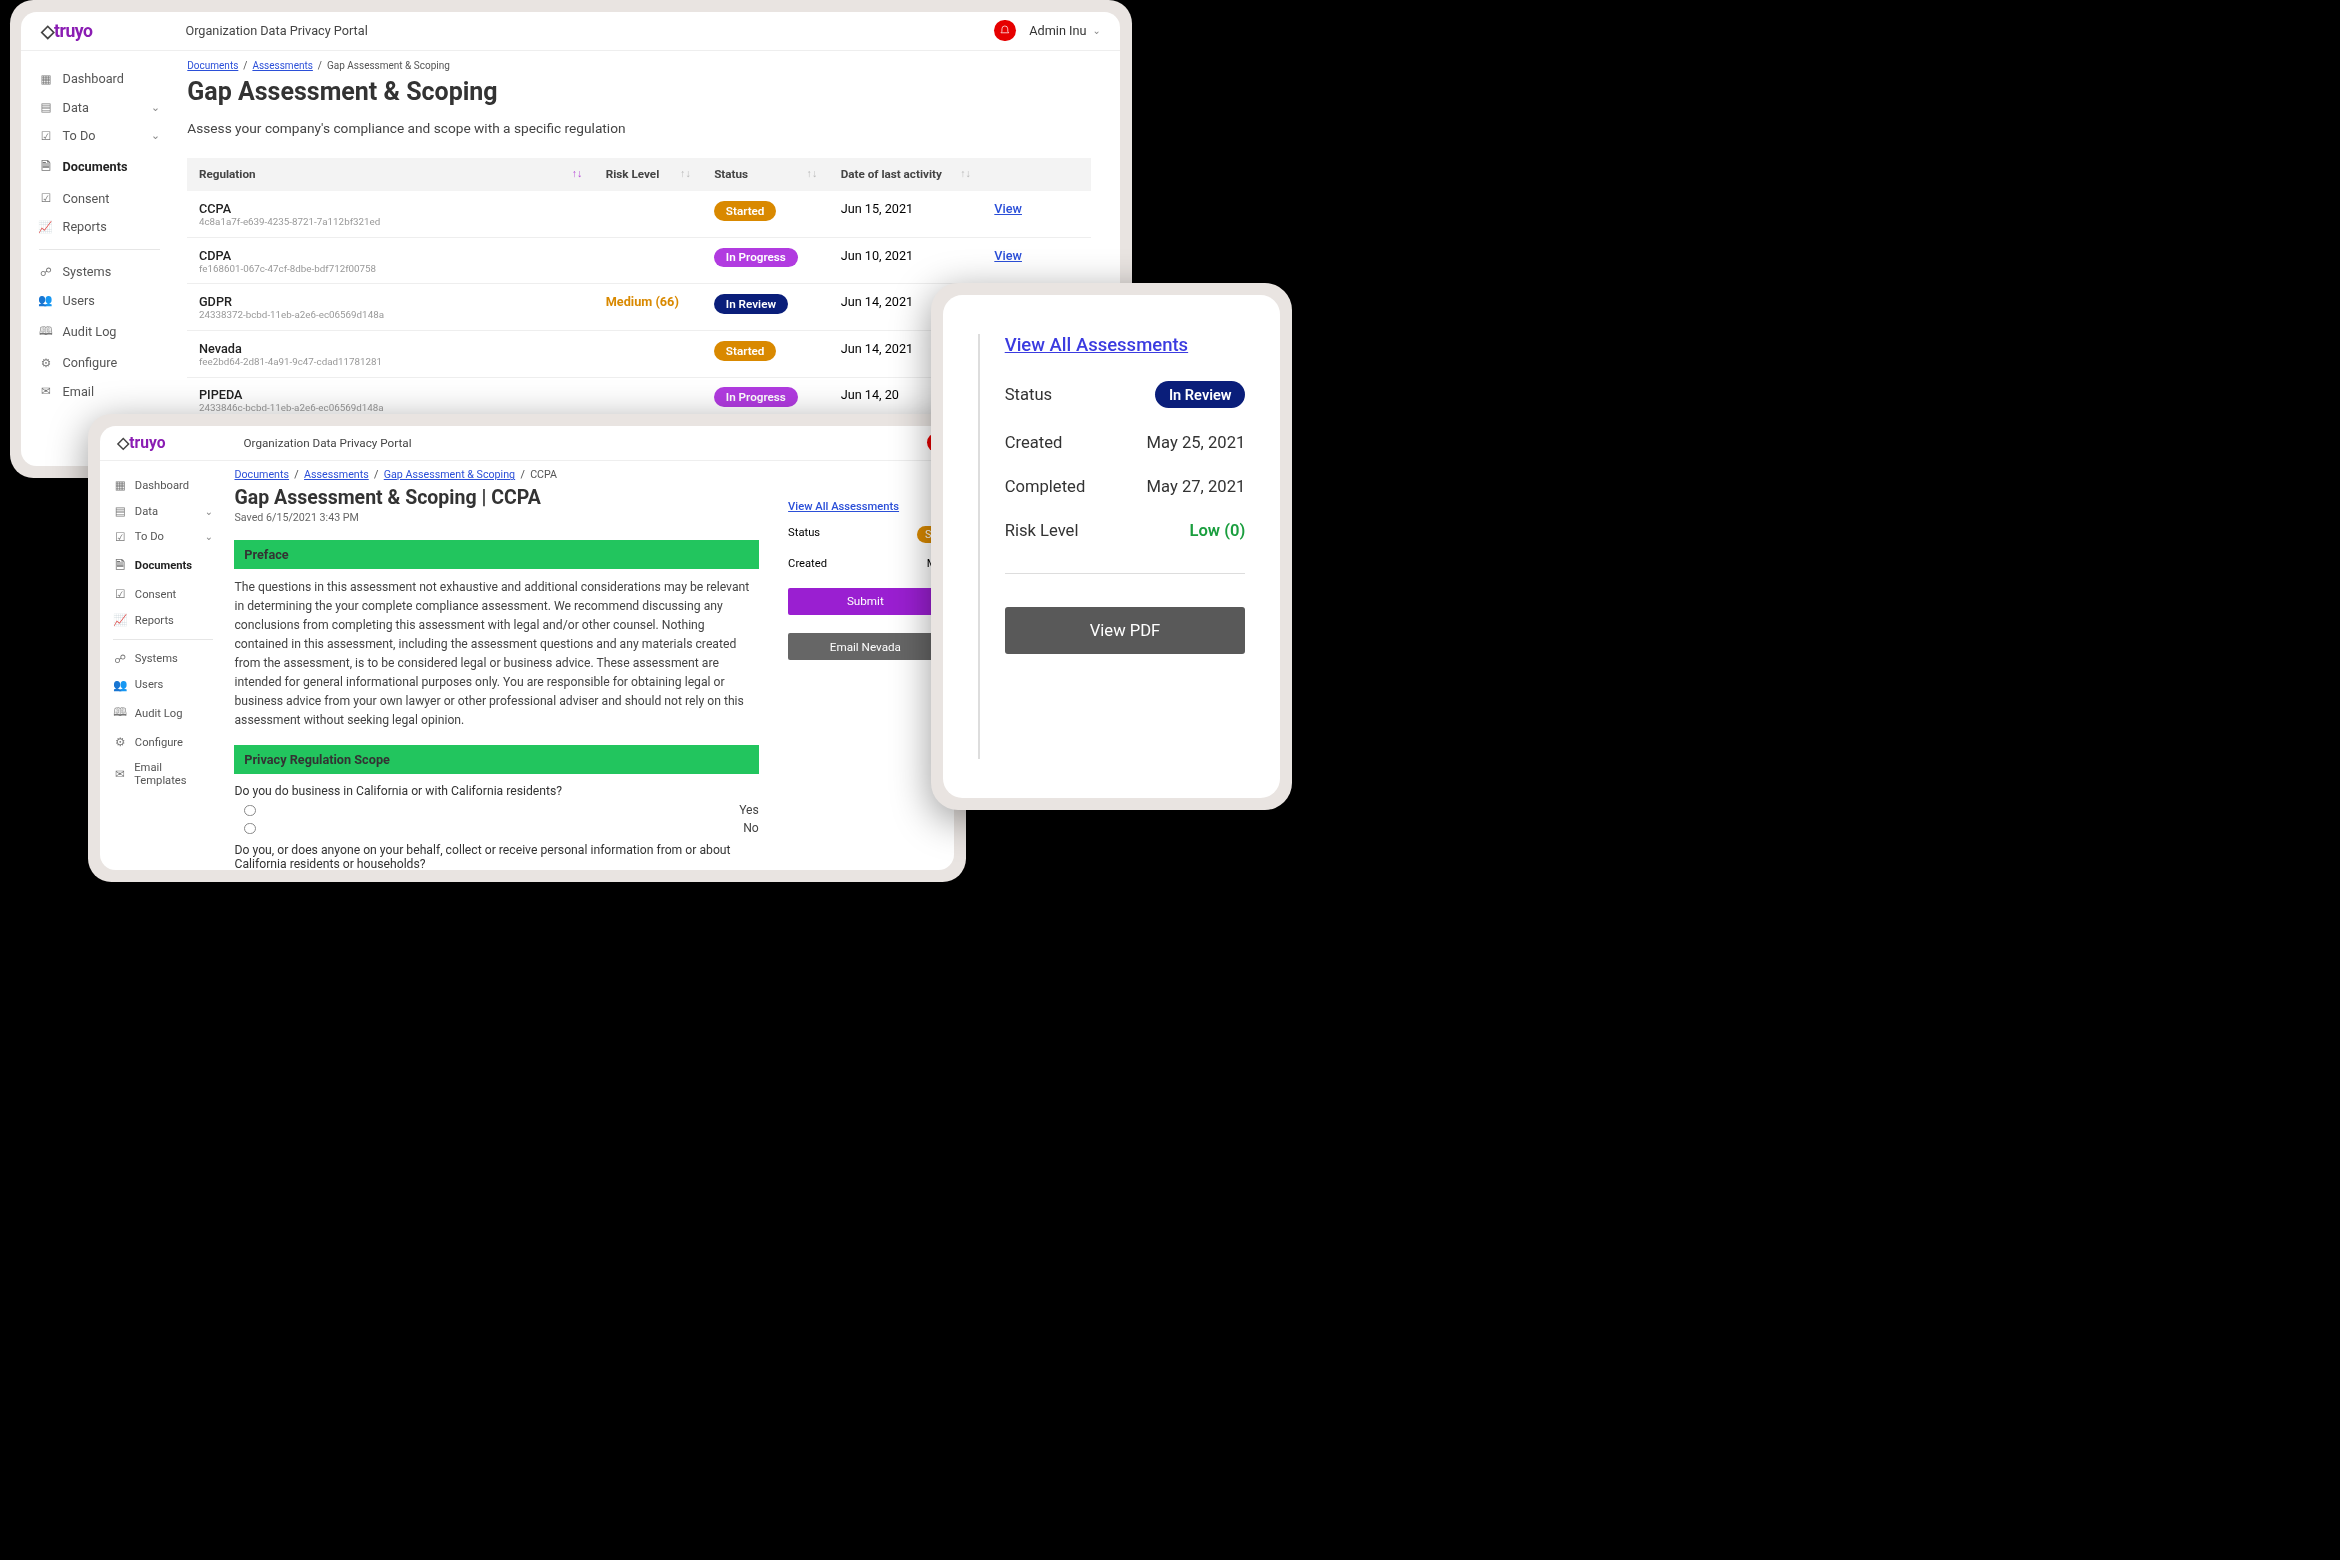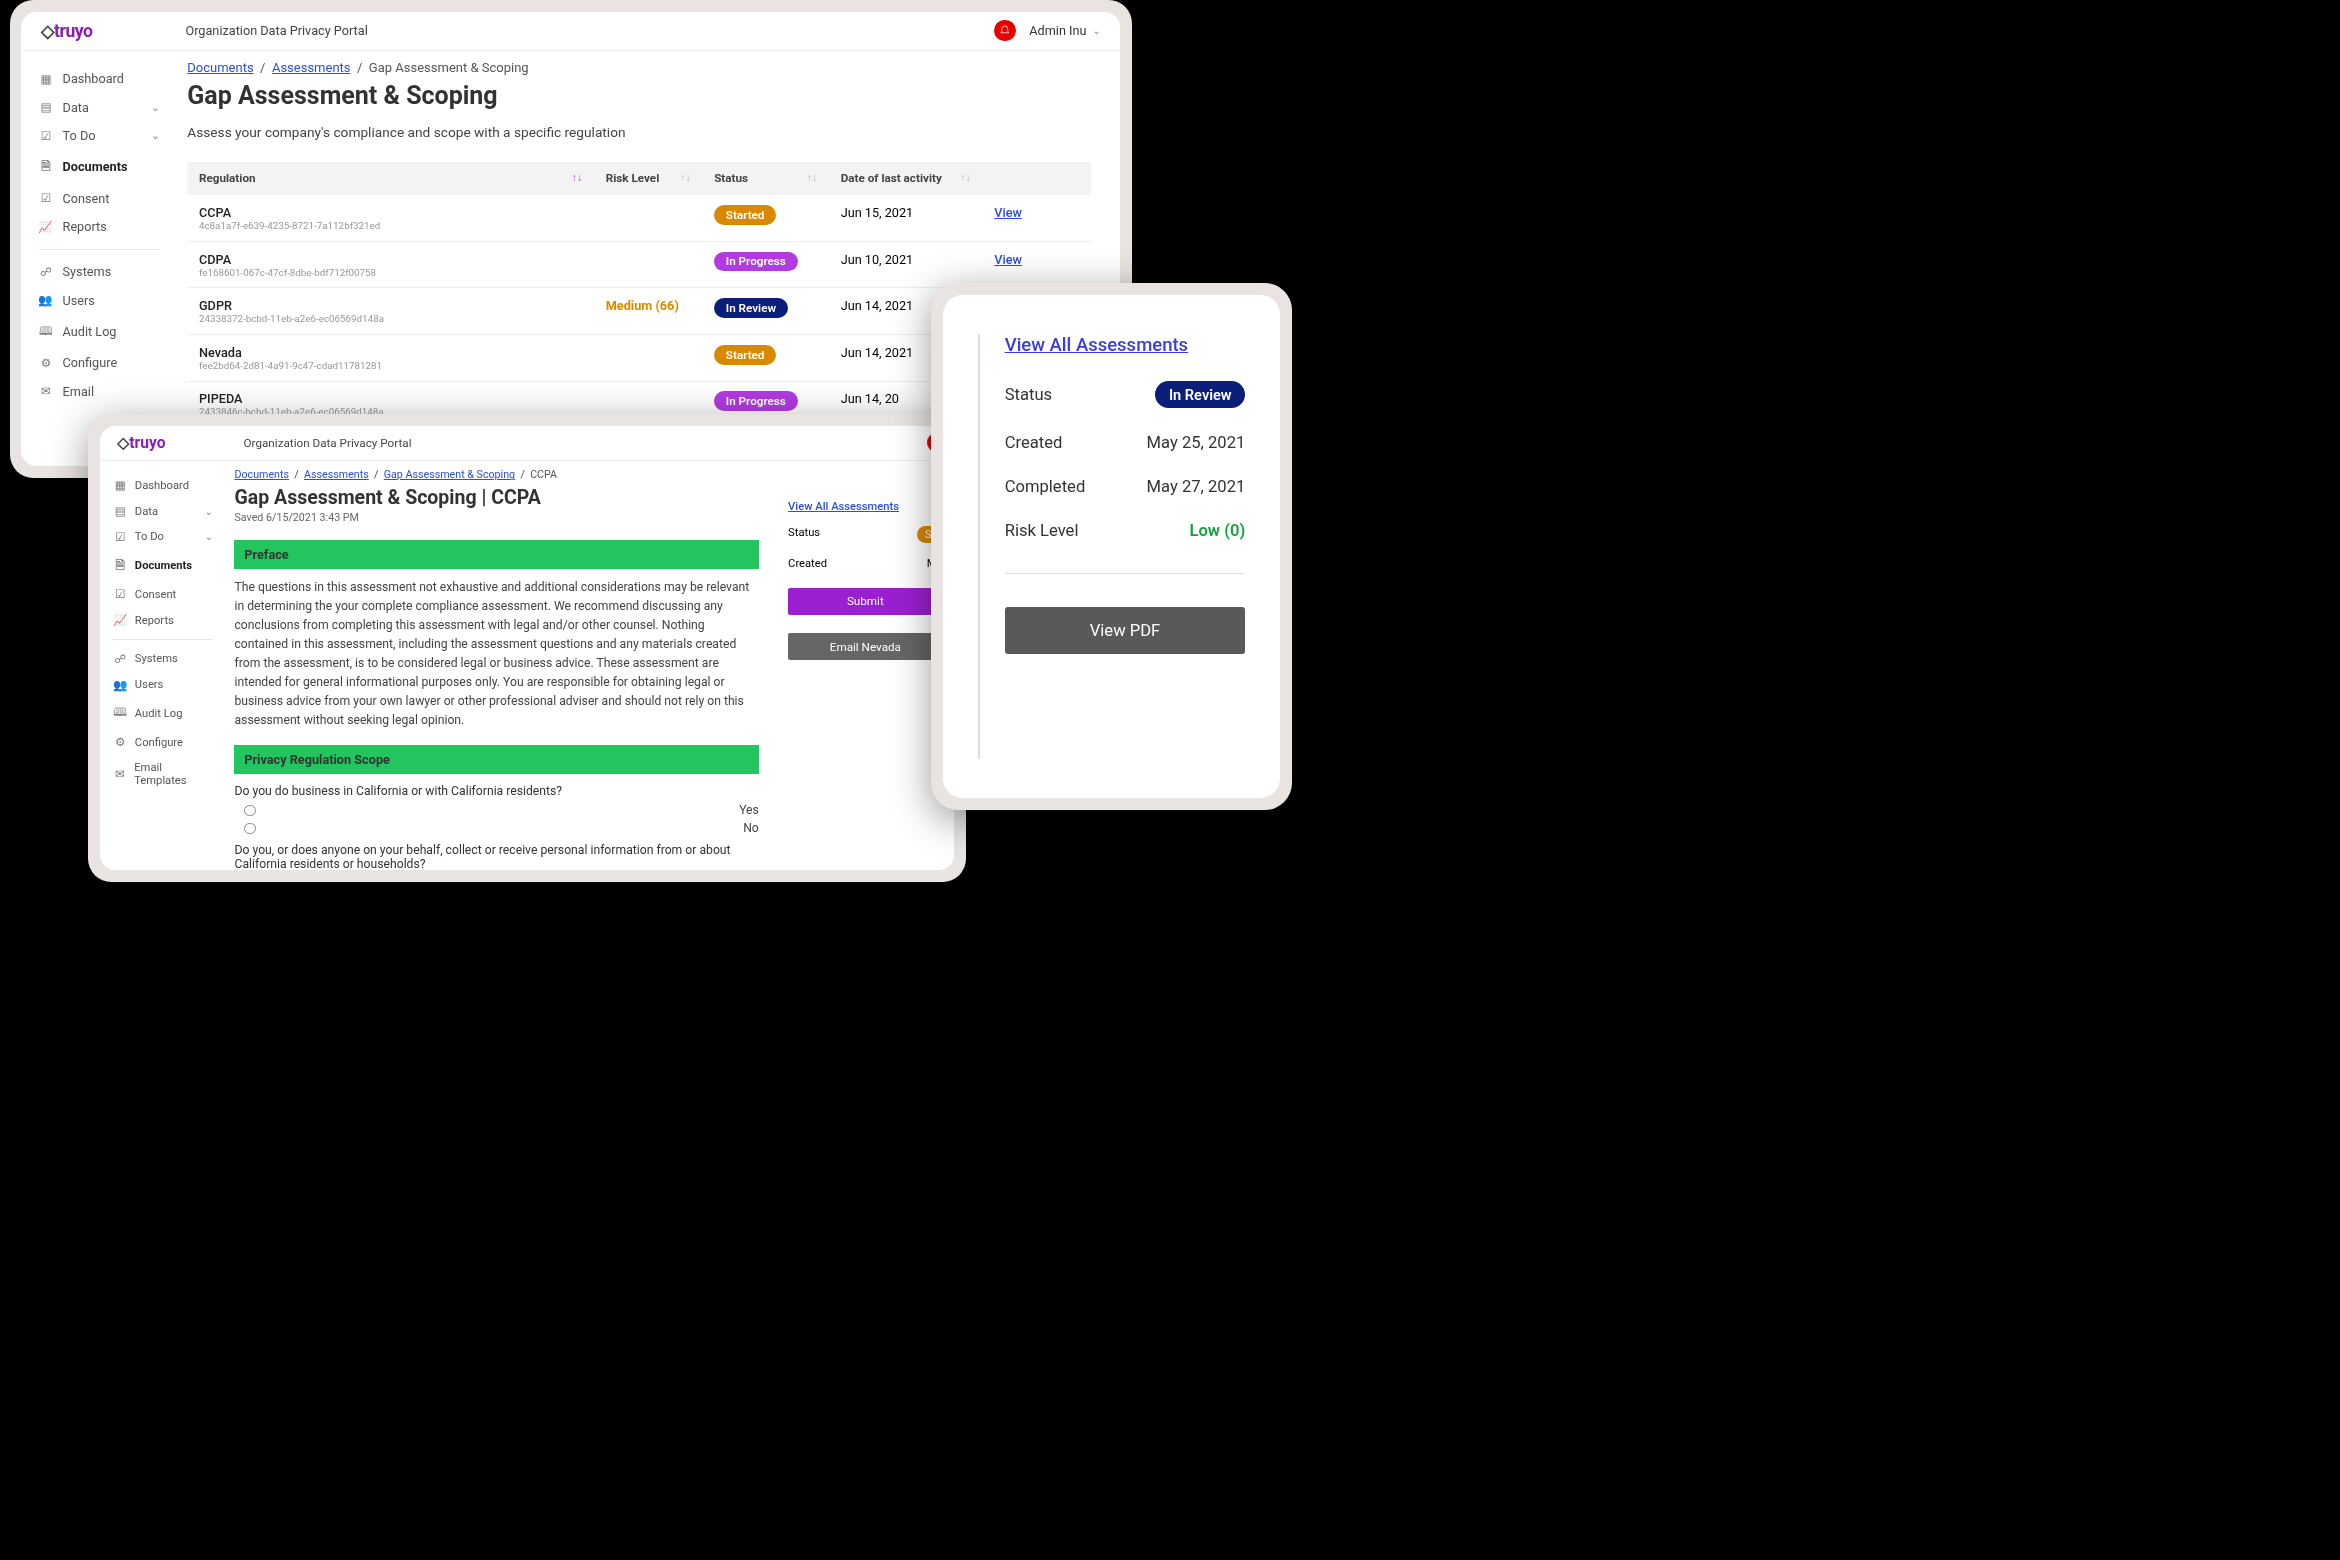--- a/index.html
+++ b/index.html
@@ -18,21 +18,21 @@
 #card1 .top-right { margin-left:auto; display:flex; align-items:center; gap:13.7px;}
 #card1 .bell { width:21.5px; height:21.5px; background:#e60000; border-radius:50%; display:flex; align-items:center; justify-content:center; color:#fff;}
 #card1 .username { font-size:12.7px; color:#333; display:flex; align-items:center; gap:5.9px;}
 #card1 .body { display:flex; height:calc(100% - 39px); }
 #card1 .sidebar { width:156px; padding:13.7px 0; font-size:12.7px; color:#555;}
 #card1 .sidebar .item { display:flex; align-items:center; gap:9.8px; padding:6.8px 17.6px; cursor:pointer;}
 #card1 .sidebar .item.active { font-weight:700; color:#222;}
 #card1 .sidebar .item .chev { margin-left:auto; color:#888; font-size:10.7px;}
 #card1 .sidebar hr { border:none; border-top:1px solid #e6e6e6; margin:7.8px 17.6px;}
 #card1 .main { flex:1; padding:9.8px 29px 0 9.8px; overflow:hidden;}
-#card1 .crumbs { font-size:13px; color:#555; margin-bottom:5.9px;}
+#card1 .crumbs { font-size:10px; color:#555; margin-bottom:5.9px;}
 #card1 .crumbs a { color:#2b4fd8; text-decoration:underline;}
 #card1 h1 { font-size:25px; color:#333; font-weight:700; margin-bottom:13.7px;}
 #card1 .subtitle { font-size:13.7px; color:#444; margin-bottom:21.5px;}
 #card1 table { width:100%; border-collapse:collapse; font-size:12.7px;}
 #card1 thead th { text-align:left; font-weight:700; color:#444; background:#f3f3f3; padding:9.8px 11.7px; font-size:11.7px;}
 #card1 thead th .sort { float:right; color:#b84fd8; font-size:10.7px;}
 #card1 thead th .sortg { float:right; color:#bbb; font-size:10.7px;}
 #card1 tbody td { padding:9.8px 11.7px; border-bottom:1px solid #eee; vertical-align:top;}
 #card1 .reg-name { font-weight:500; color:#222;}
 #card1 .reg-id { font-size:9.8px; color:#999;}

